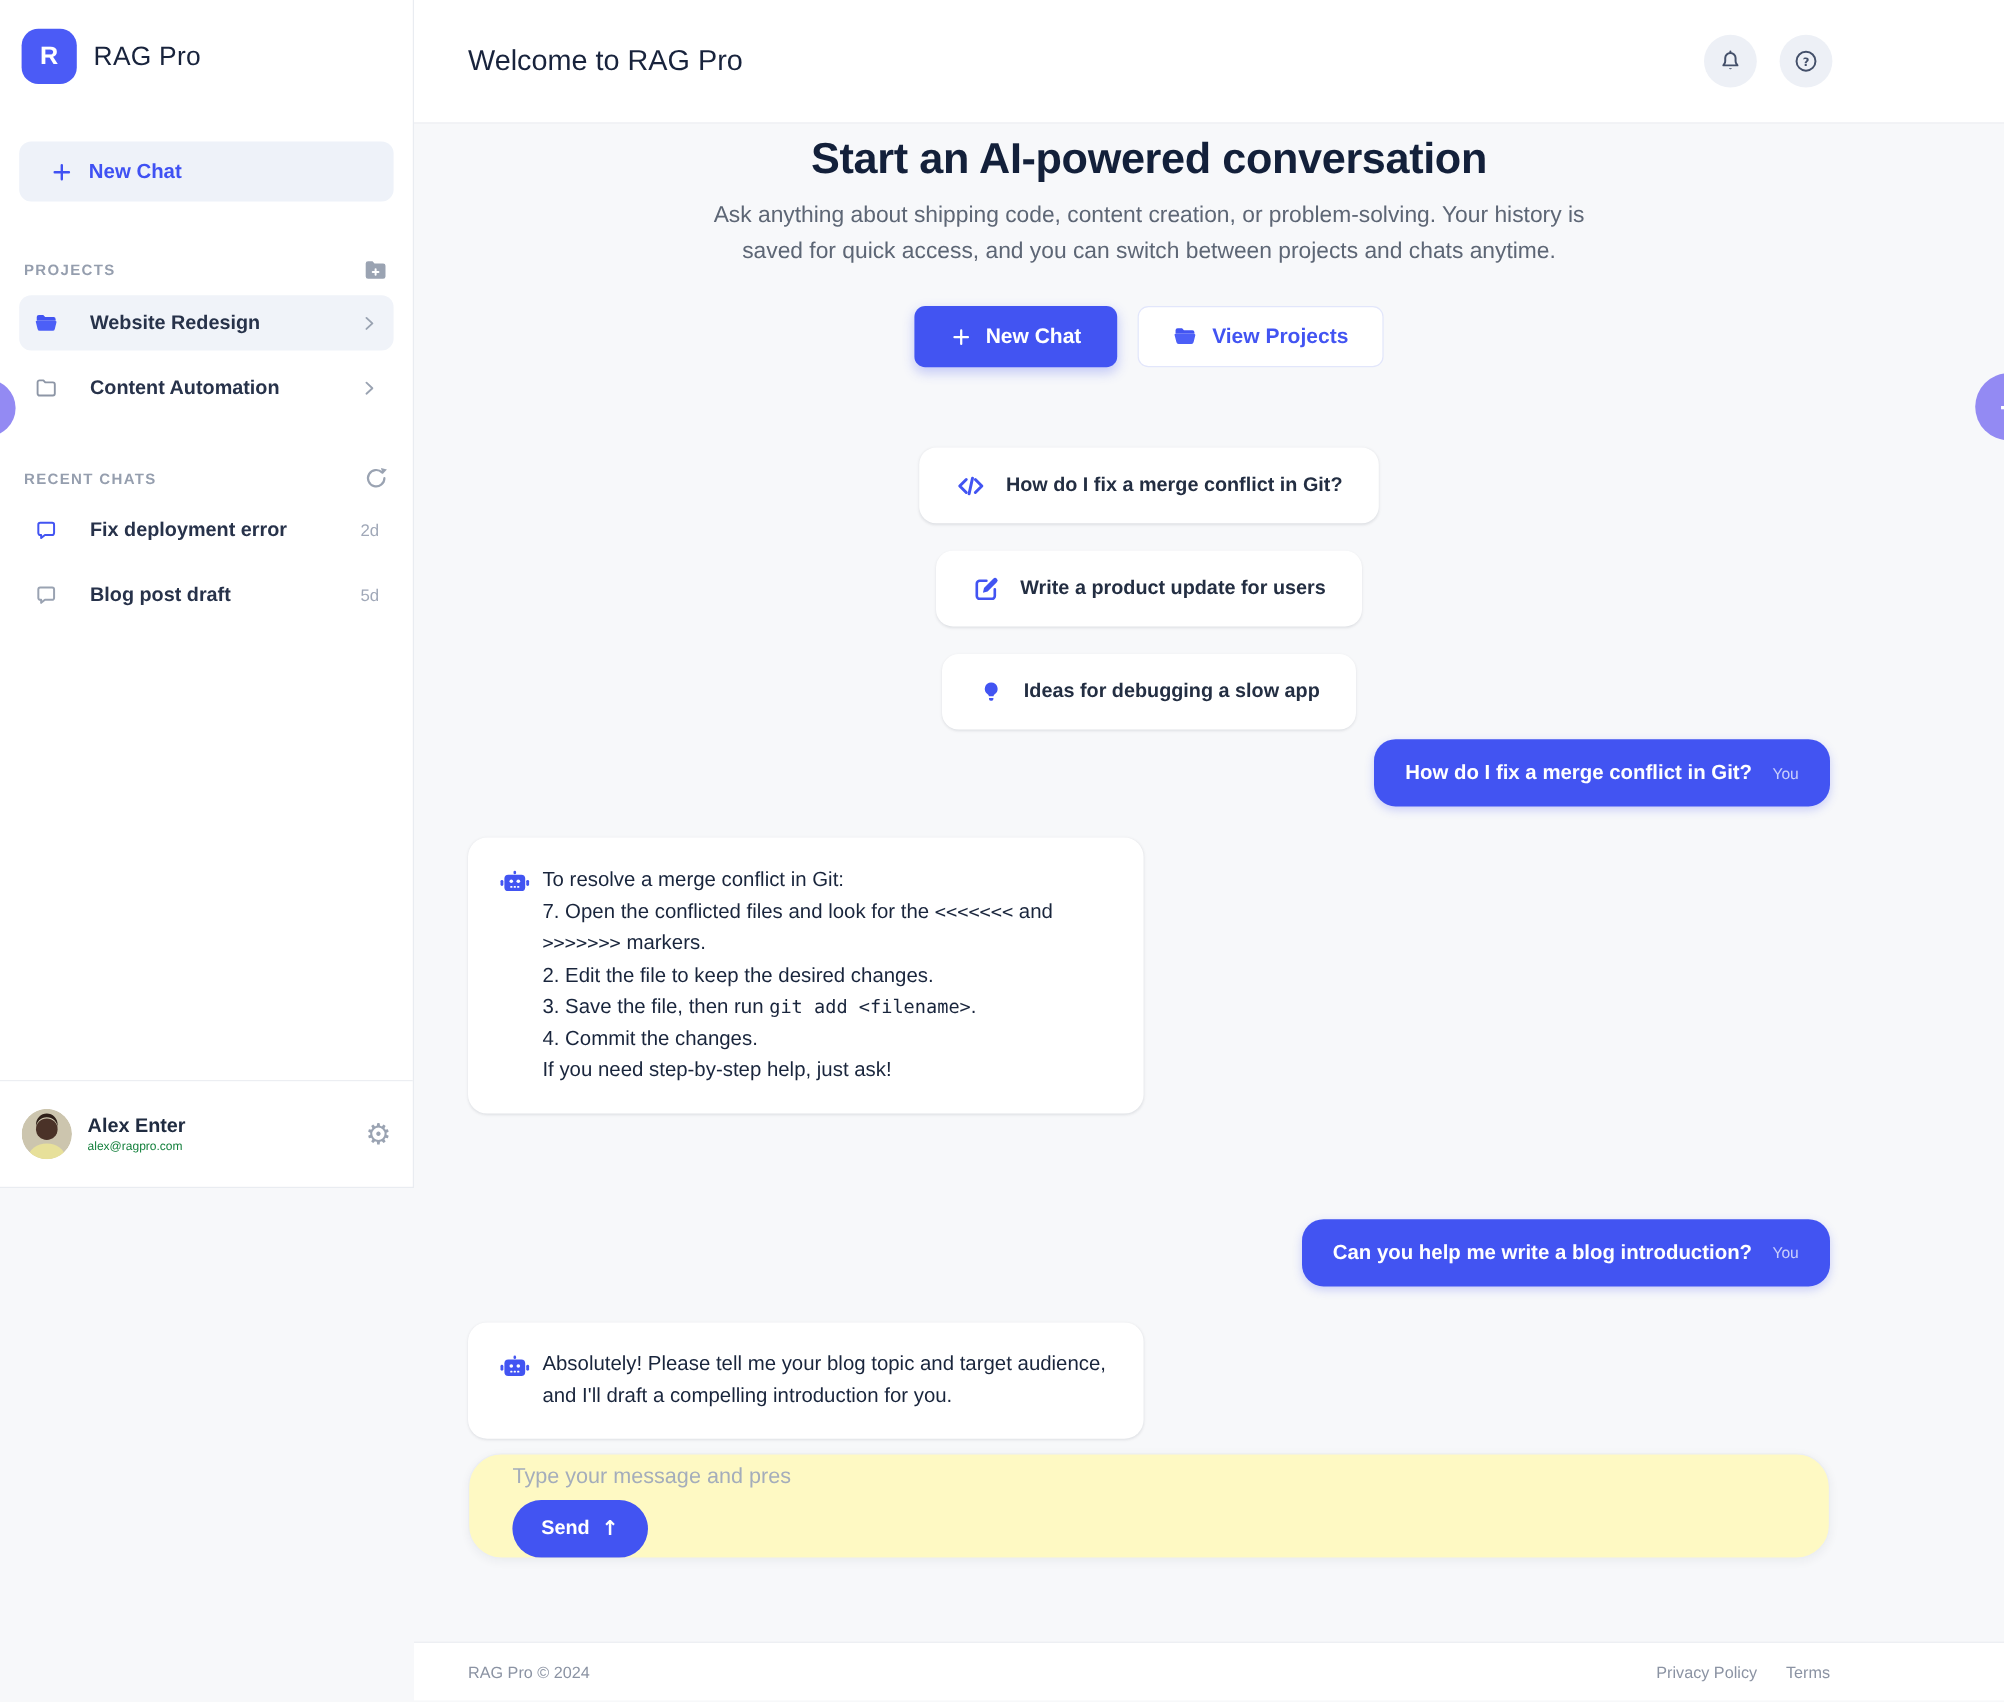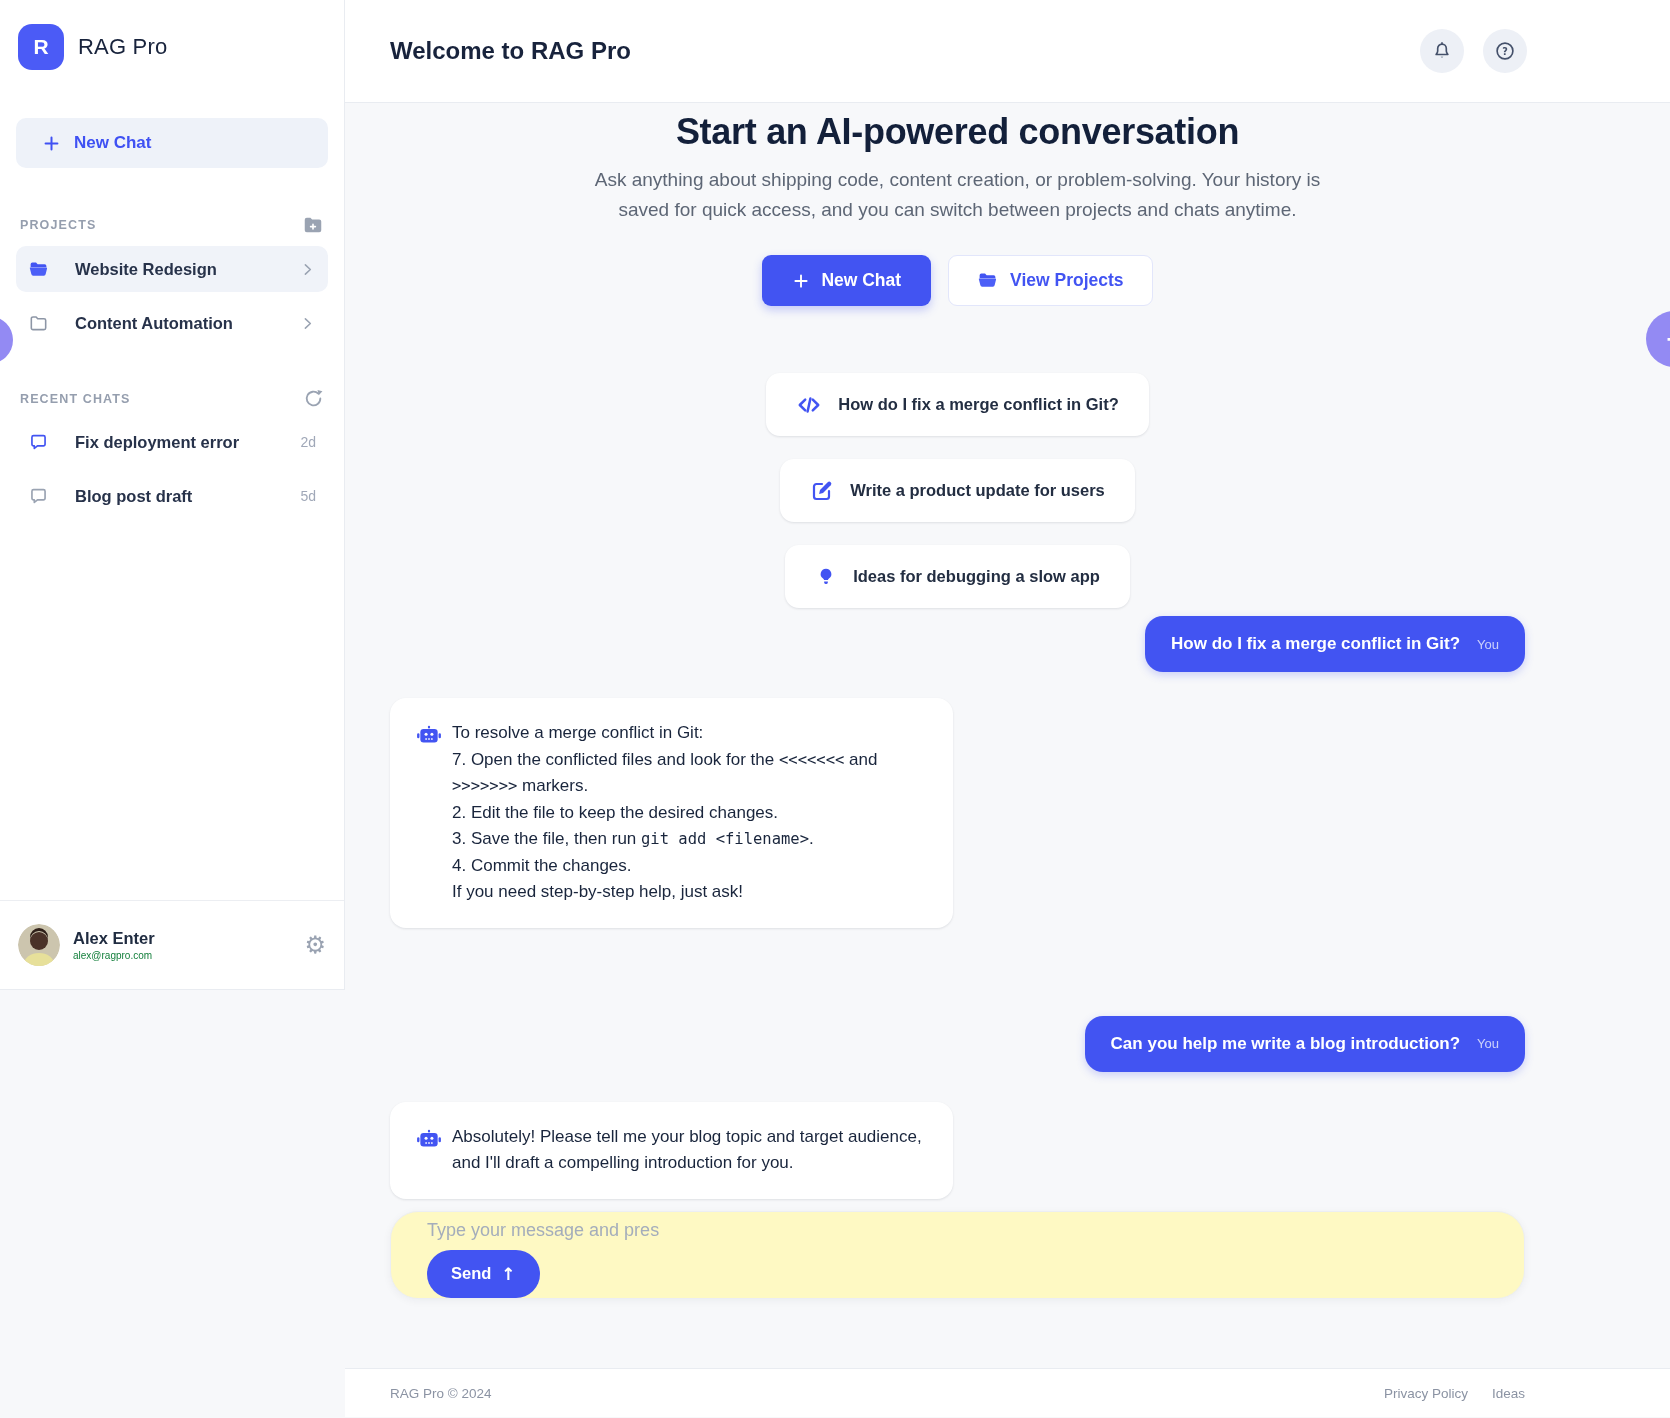--- a/index.html
+++ b/index.html
@@ -58,21 +58,21 @@
   .profile-name { font-size:16.5px; font-weight:bold; color:#202c41; }
   .profile-email { font-size:10px; color:#15803d; margin-top:2px; }
   .gear { font-family:"DejaVu Sans", sans-serif; font-size:24px; color:#9aa3b2; line-height:1; background:none; border:none; cursor:pointer; }
 
   
   .main { position:absolute; left:345px; top:0; right:0; bottom:0; }
   .main-header {
     height:103px; background:#fff; border-bottom:1px solid #e9ecf1;
     display:flex; align-items:center; padding:0 143px 0 45px;
   }
-  .main-title { font-size:24px; font-weight:bold; color:#18233c; flex:1; }
+  .main-title { font-size:24px; font-weight:normal; color:#18233c; flex:1; }
   .round-btn {
     width:44px; height:44px; border-radius:50%; background:#edf0f6; border:none; cursor:pointer;
     display:flex; align-items:center; justify-content:center;
   }
   .round-btn + .round-btn { margin-left:19px; }
 
   .content-col { display:flex; flex-direction:column; padding:0 145px 0 45px; }
 
   .hero-title { margin-top:7px; text-align:center; font-size:36px; line-height:43px; font-weight:bold; color:#13203a; letter-spacing:-.3px; }
   .hero-sub { margin-top:12px; align-self:center; max-width:780px; text-align:center; font-size:19px; line-height:30px; color:#5d6675; }
@@ -394,19 +394,19 @@
         <span class="send-arrow">↑</span>
       </button>
     </div>
   </div>
 </main>
 
 <footer class="footer">
   <span>RAG Pro © 2024</span>
   <span class="grow"></span>
   <a>Privacy Policy</a>
-  <a>Ideas</a>
+  <a>Terms</a>
 </footer>
 
 <button class="edge-circle left"></button>
 <button class="edge-circle right">
     <span>+</span>
   </button>
 
 </body></html>

